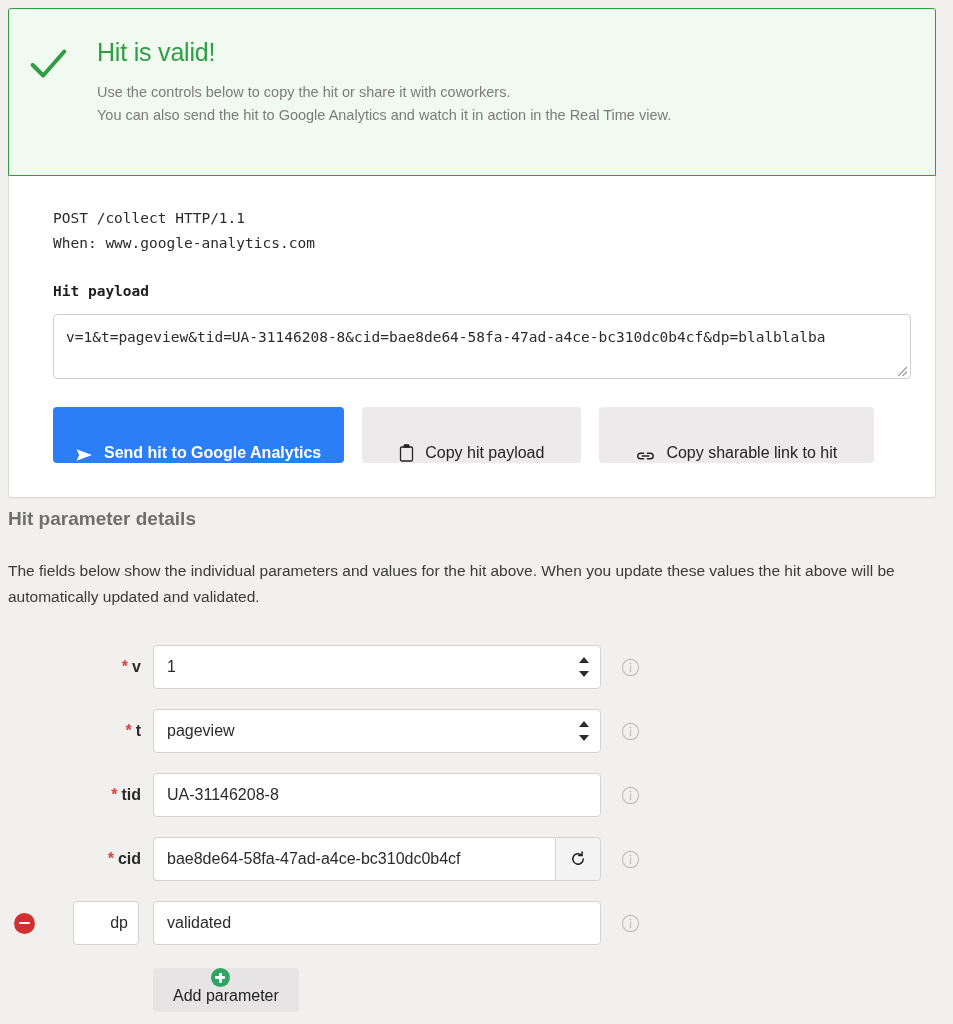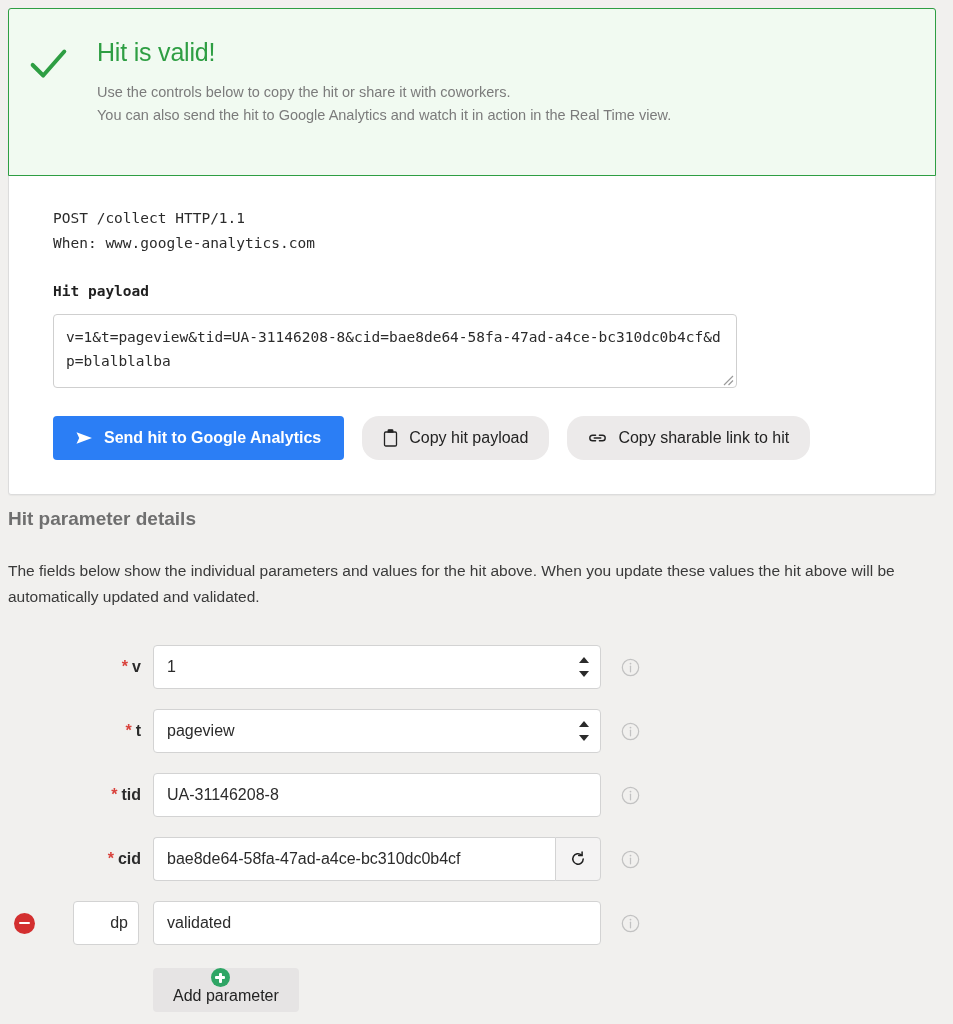--- a/index.html
+++ b/index.html
@@ -67,21 +67,21 @@
   .payload-label {
     font-family: "DejaVu Sans Mono", "Liberation Mono", monospace;
     font-weight: bold;
     font-size: 14.5px;
     color: #1f1f1f;
     margin-top: 28px;
     margin-bottom: 15px;
   }
   .payload-box {
     position: relative;
-    width: 684px;
+    width: 858px;
     min-height: 65px;
     border: 1px solid #cfcfcf;
     border-radius: 4px;
     background: #fff;
     padding: 11px 14px 14px 12px;
     font-family: "DejaVu Sans Mono", "Liberation Mono", monospace;
     font-size: 14.5px;
     color: #2b2b2b;
     line-height: 1.62;
     word-break: break-all;
@@ -92,42 +92,41 @@
     right: 2px; bottom: 1px;
     width: 14px; height: 14px;
     color: #9a9a9a;
   }
   .resize-grip svg { display: block; }
 
   
   .actions { display: flex; margin-top: 28px; }
   .btn {
     display: inline-flex;
-    align-items: center;
+    align-items: flex-end;
     justify-content: center;
-    height: 44px;
+    height: 56px;
     border-radius: 4px;
     font-size: 16px;
     border: 1px solid transparent;
     cursor: pointer;
     padding: 0 20px;
     white-space: nowrap;
   }
   .btn-primary {
     background: #2b7ef5;
     color: #ffffff;
     font-weight: bold;
     padding: 0 22px;
   }
   .btn-secondary {
     background: #eceaea;
     color: #232323;
     margin-left: 18px;
-    padding: 0 20px;
-    border-radius: 17px;
+    padding: 0 36px;
   }
   .btn .bicon {
     display: inline-flex;
     align-items: center;
     margin-right: 11px;
   }
   .btn .bicon svg { display: block; }
 
   
   .details {

